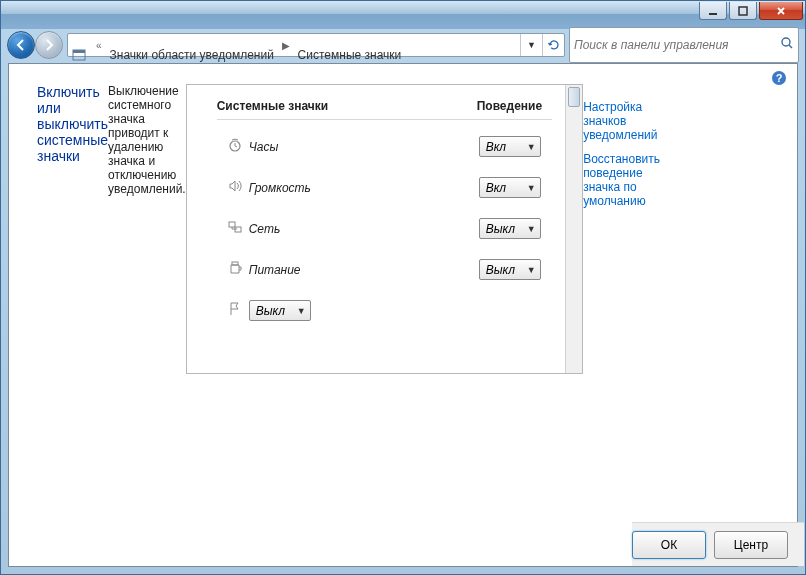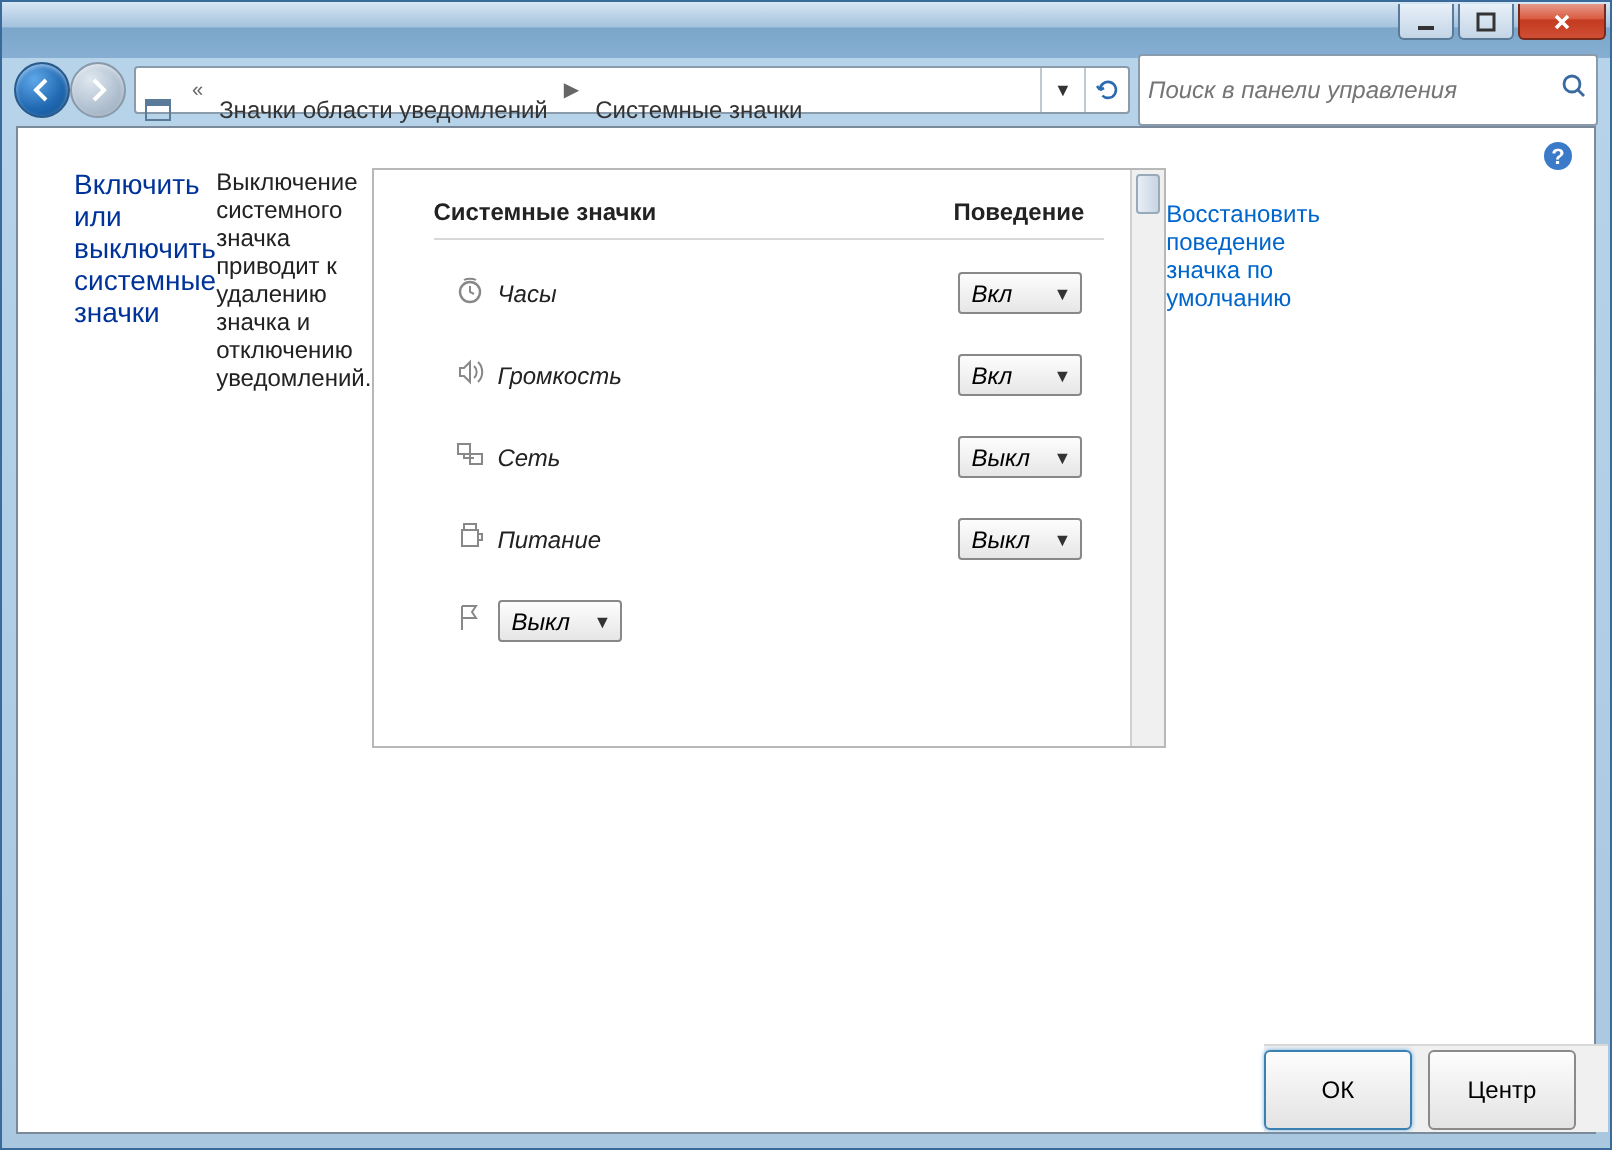--- a/index.html
+++ b/index.html
@@ -104,21 +104,21 @@
 
 .links { margin-top: 16px; font-size:12px; }
 .links a { color:#0066cc; text-decoration:none; display:block; margin-bottom:10px; cursor:pointer; }
 
 .footer {
   margin-top:auto; height:44px; margin-left:-28px; margin-right:-28px; margin-bottom:-14px;
   background:#f0f0f0; border-top:1px solid #d8d8d8;
   display:flex; align-items:center; justify-content:flex-end; gap:8px; padding-right:16px;
 }
 .btn {
-  min-width:74px; height:40px; font-size:12px; padding:0 10px;
+  min-width:74px; height:28px; font-size:12px; padding:0 10px;
   background:linear-gradient(to bottom,#fdfdfd,#e3e3e3);
   border:1px solid #8a8a8a; border-radius:3px; cursor:default;
 }
 .btn.default { border-color:#3c7fb1; box-shadow: 0 0 2px #6cafe1; }
 </style>
 </head>
 <body>
 
 <div class="window">
 
@@ -269,20 +269,21 @@
               </div>
             </div>
           </div>
 
         <div class="scrollbar">
           <div class="scrollthumb"></div>
         </div>
       </div>
 
       <div class="links">
+        <a>Настройка значков уведомлений</a>
         <a>Восстановить поведение значка по умолчанию</a>
       </div>
 
       <div class="footer">
         <button class="btn default">ОК</button>
         <button class="btn">Центр</button>
       </div>
     </div>
   </div>
 

